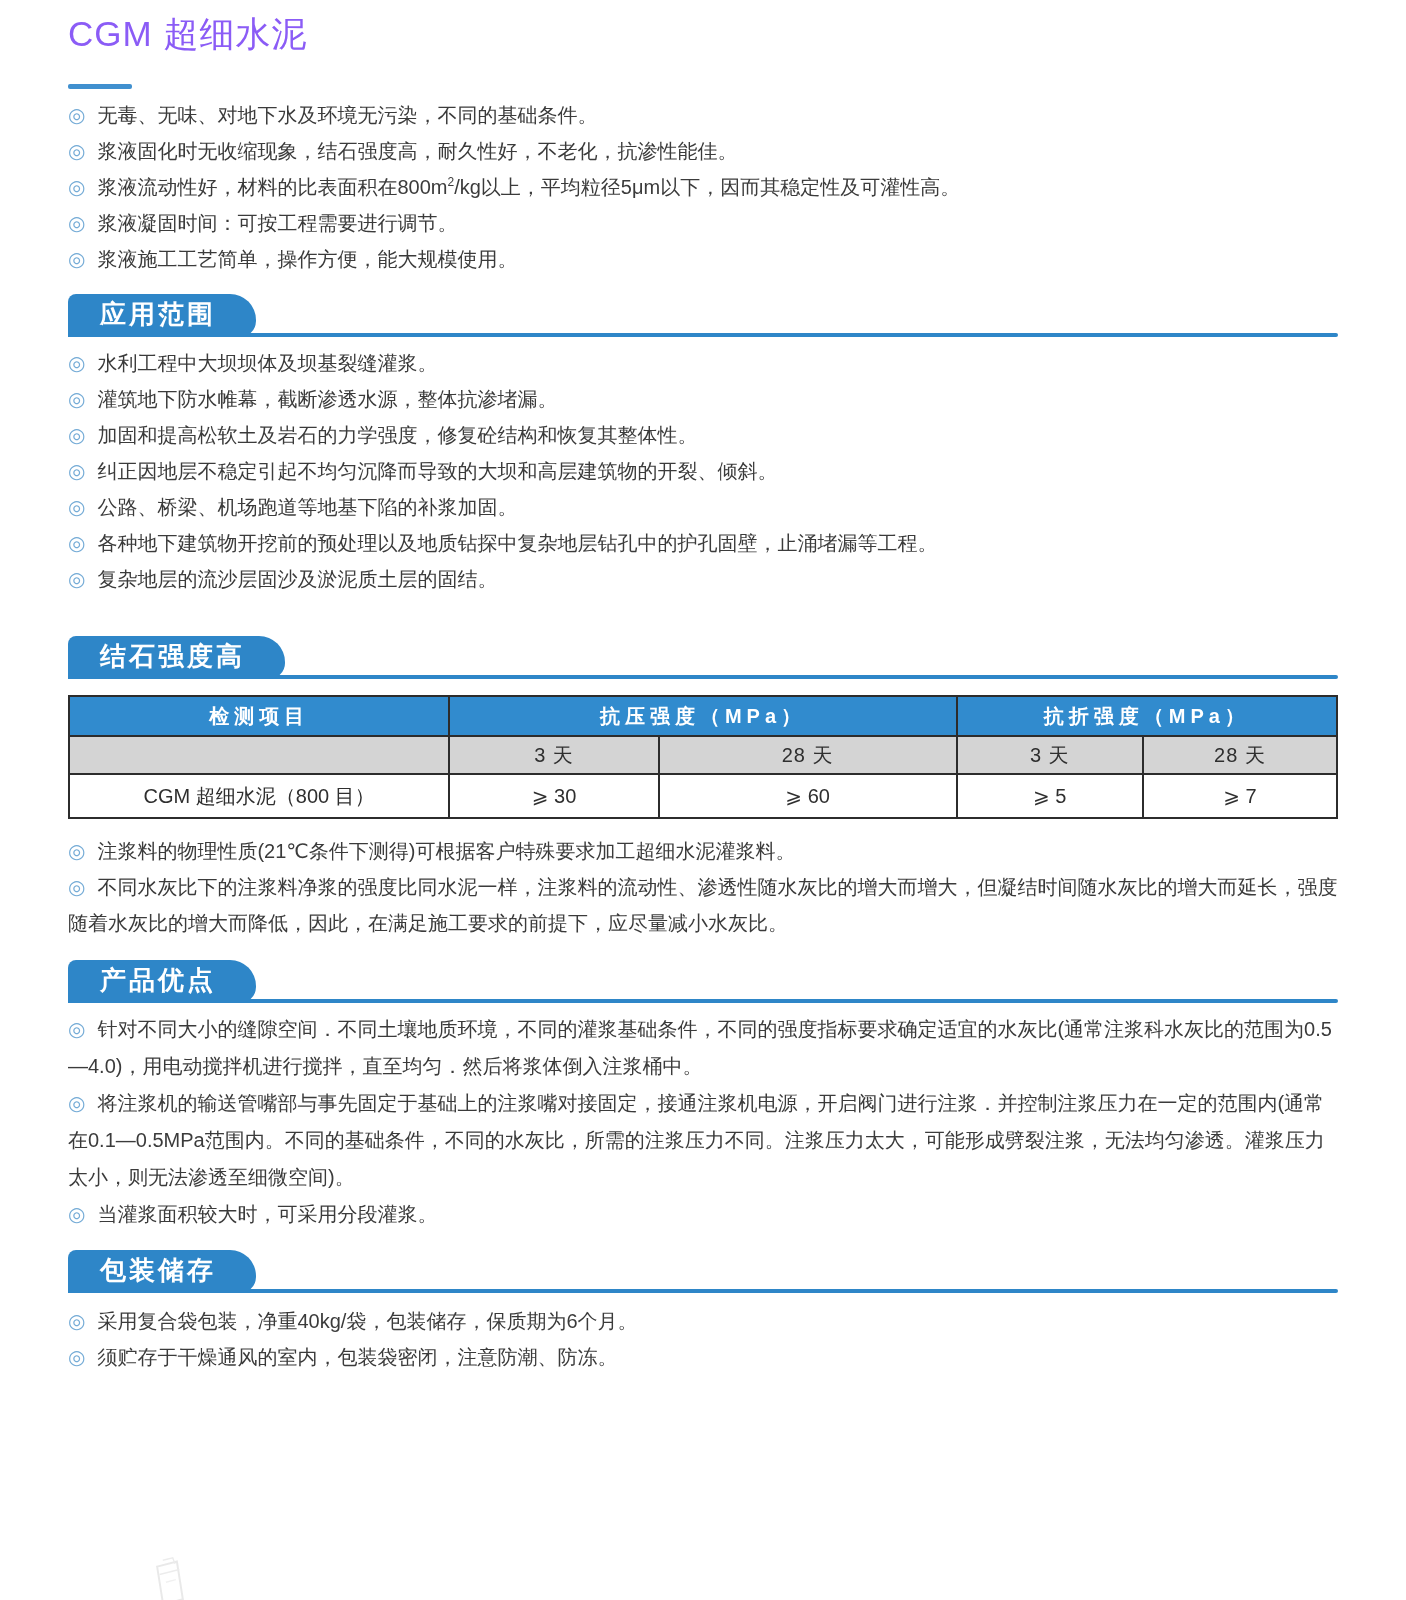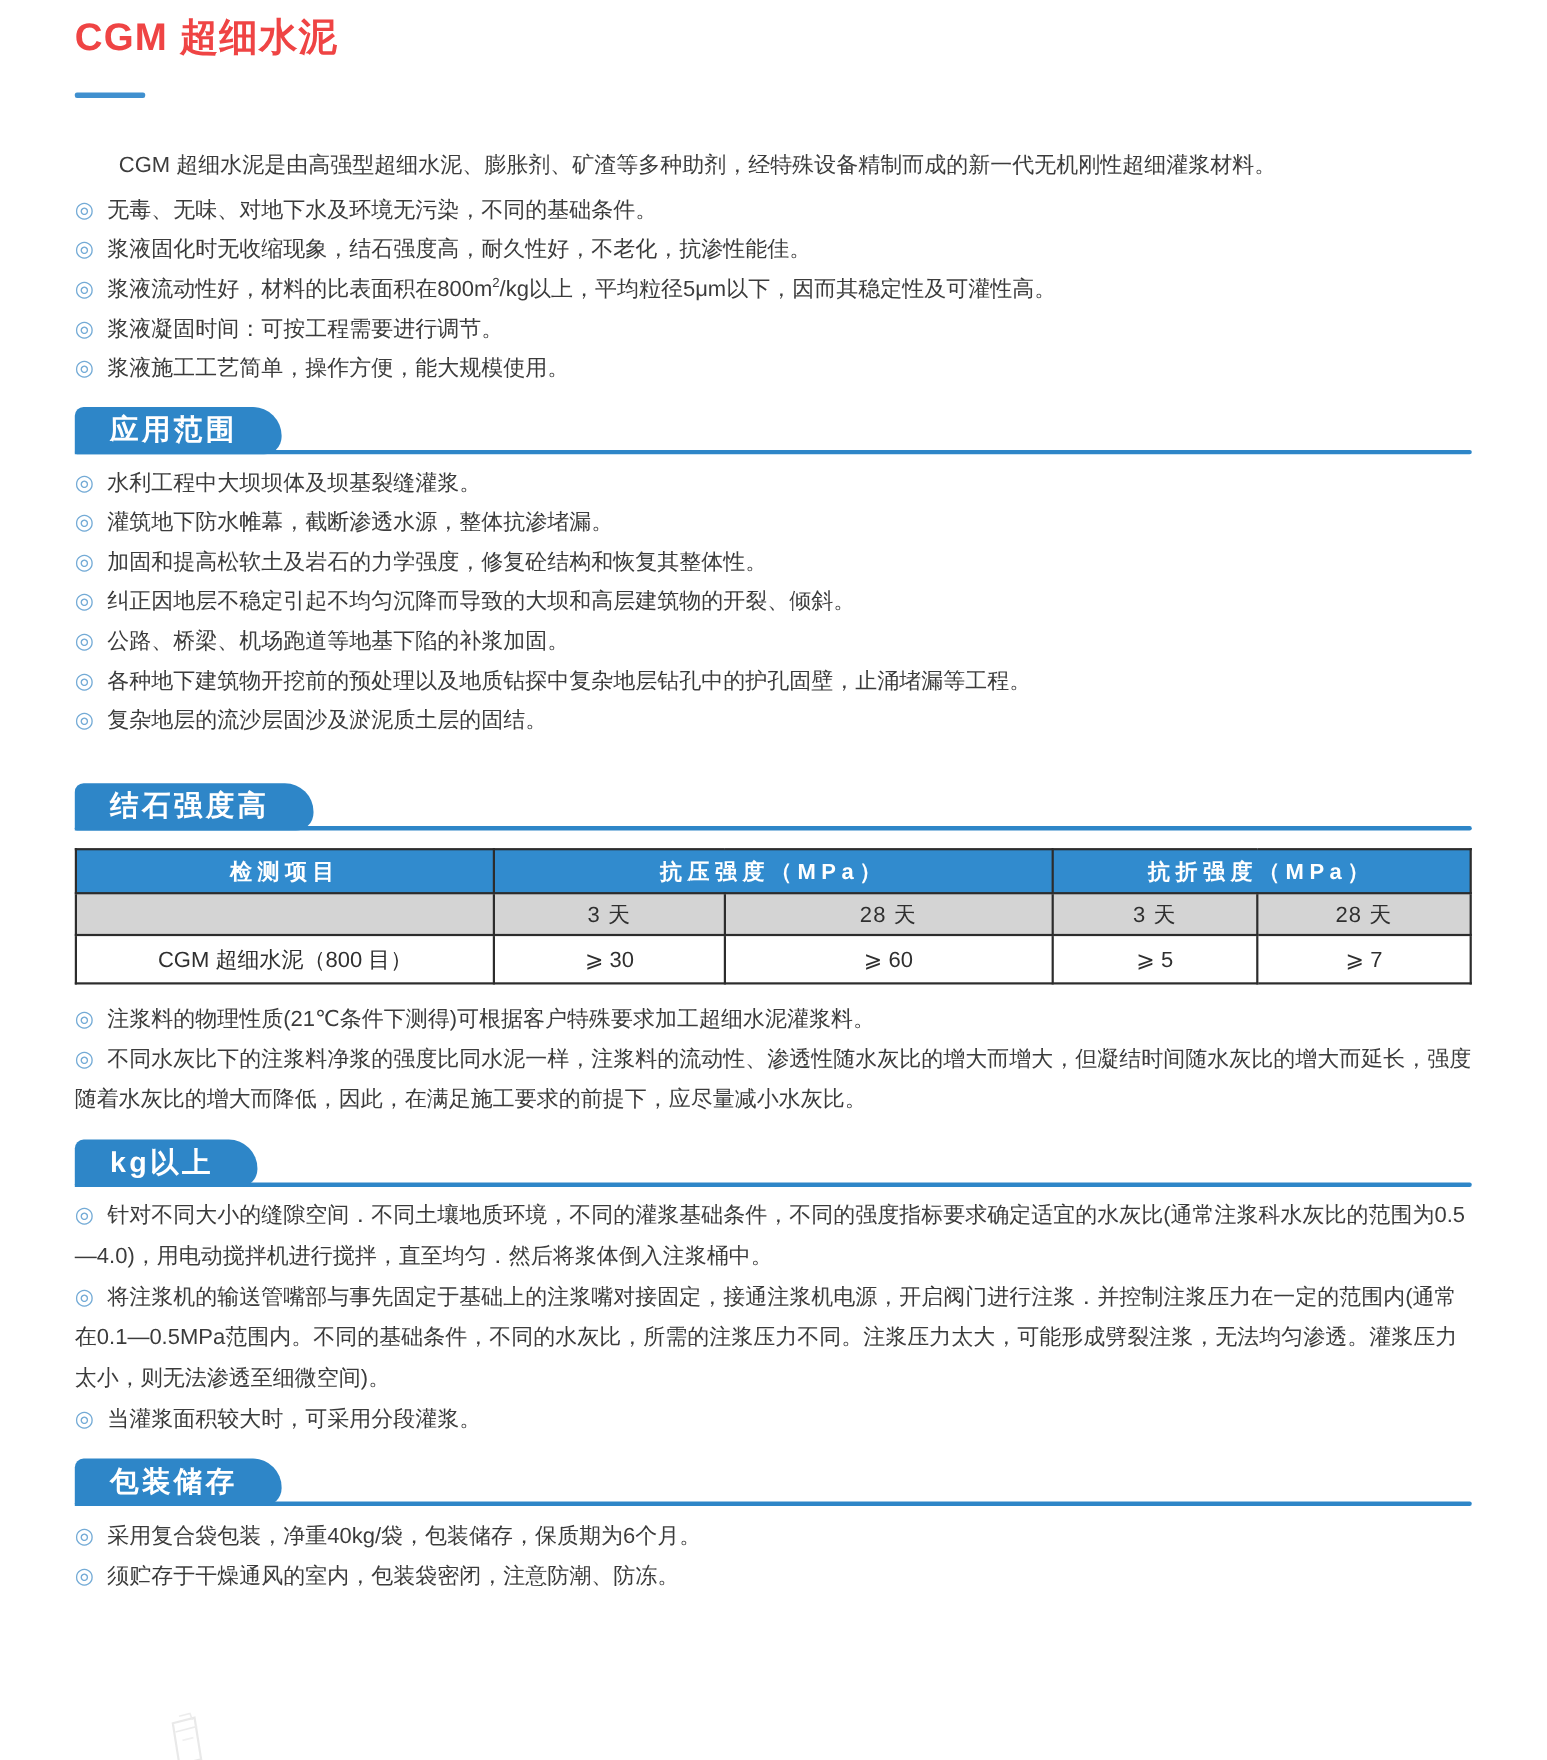--- a/index.html
+++ b/index.html
@@ -1,21 +1,21 @@
 <!DOCTYPE html>
 <html lang="zh"><head>
 <meta charset="utf-8">
 <style>
   html,body{margin:0;padding:0;background:#ffffff;}
   body{font-family:"Liberation Sans","DejaVu Sans",sans-serif;color:#3b3b3b;}
   .page{position:relative;width:1406px;height:1600px;background:#ffffff;overflow:hidden;}
   .content{padding:0 68px;}
 
   
-  .title{margin:0;padding-top:14px;font-size:35px;line-height:40px;font-weight:700;color:#ef4444;letter-spacing:1px;}
+  .title{margin:0;padding-top:14px;font-size:35px;line-height:40px;font-weight:400;color:#8b5cf6;letter-spacing:1px;}
   .title-rule{width:64px;height:5px;background:#4090cf;border-radius:2px;margin-top:30px;}
 
   
   .intro{margin:46px 0 0 0;font-size:20px;line-height:30px;color:#3c3c3c;text-indent:2em;}
 
   
   .section-head{position:relative;height:44px;}
   .section-head .rule{position:absolute;left:0;right:0;bottom:0;height:4px;background:#2e86c8;border-radius:2px;}
   .section-head .tab{position:absolute;left:0;bottom:0;height:43px;box-sizing:border-box;
     background:#2e86c8;border-radius:8px 26px 16px 0;color:#ffffff;
@@ -50,21 +50,20 @@
 </style>
 </head>
 <body>
 
 <div class="page">
   <div class="content">
 
     <h1 class="title">CGM 超细水泥</h1>
     <div class="title-rule"></div>
 
-    <p class="intro">CGM 超细水泥是由高强型超细水泥、膨胀剂、矿渣等多种助剂，经特殊设备精制而成的新一代无机刚性超细灌浆材料。</p>
 
     <div class="bullets">
       <p class="bullet"><span class="bi">◎</span><span>无毒、无味、对地下水及环境无污染，不同的基础条件。</span></p>
       <p class="bullet"><span class="bi">◎</span><span>浆液固化时无收缩现象，结石强度高，耐久性好，不老化，抗渗性能佳。</span></p>
       <p class="bullet"><span class="bi">◎</span><span>浆液流动性好，材料的比表面积在800m</span><sup class="msup">2</sup><span>/kg以上，平均粒径5μm以下，因而其稳定性及可灌性高。</span></p>
       <p class="bullet"><span class="bi">◎</span><span>浆液凝固时间：可按工程需要进行调节。</span></p>
       <p class="bullet"><span class="bi">◎</span><span>浆液施工工艺简单，操作方便，能大规模使用。</span></p>
     </div>
 
     <div class="section-head mt-app">
@@ -124,21 +123,21 @@
     </table>
 
     <div class="bullets notes">
       <p class="bullet"><span class="bi">◎</span><span>注浆料的物理性质(21℃条件下测得)可根据客户特殊要求加工超细水泥灌浆料。</span></p>
       <p class="bullet"><span class="bi">◎</span><span>不同水灰比下的注浆料净浆的强度比同水泥一样，注浆料的流动性、渗透性随水灰比的增大而增大，但凝结时间随水灰比的增大而延长，强度随着水灰比的增大而降低，因此，在满足施工要求的前提下，应尽量减小水灰比。</span></p>
     </div>
 
     <div class="section-head mt-use">
       <div class="rule"></div>
       <div class="tab">
-        <span>kg以上</span>
+        <span>产品优点</span>
       </div>
     </div>
     <div class="bullets usage-list">
       <p class="bullet"><span class="bi">◎</span><span>针对不同大小的缝隙空间．不同土壤地质环境，不同的灌浆基础条件，不同的强度指标要求确定适宜的水灰比(通常注浆科水灰比的范围为0.5—4.0)，用电动搅拌机进行搅拌，直至均匀．然后将浆体倒入注浆桶中。</span></p>
       <p class="bullet"><span class="bi">◎</span><span>将注浆机的输送管嘴部与事先固定于基础上的注浆嘴对接固定，接通注浆机电源，开启阀门进行注浆．并控制注浆压力在一定的范围内(通常在0.1—0.5MPa范围内。不同的基础条件，不同的水灰比，所需的注浆压力不同。注浆压力太大，可能形成劈裂注浆，无法均匀渗透。灌浆压力太小，则无法渗透至细微空间)。</span></p>
       <p class="bullet"><span class="bi">◎</span><span>当灌浆面积较大时，可采用分段灌浆。</span></p>
     </div>
 
     <div class="section-head mt-pack">
       <div class="rule"></div>

